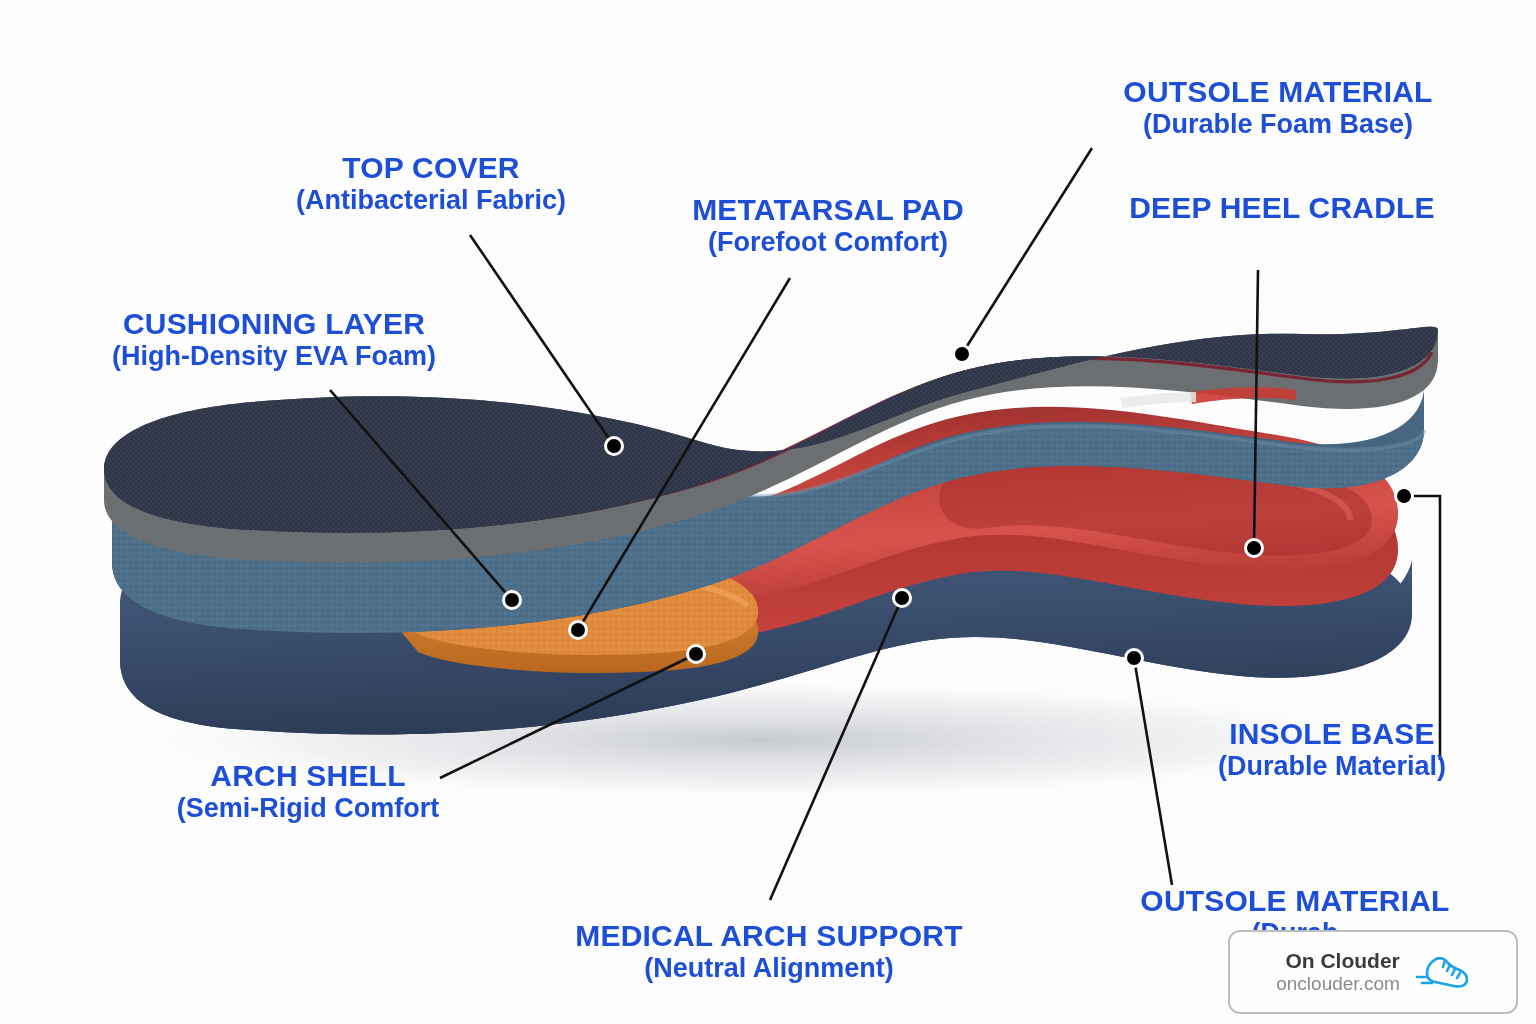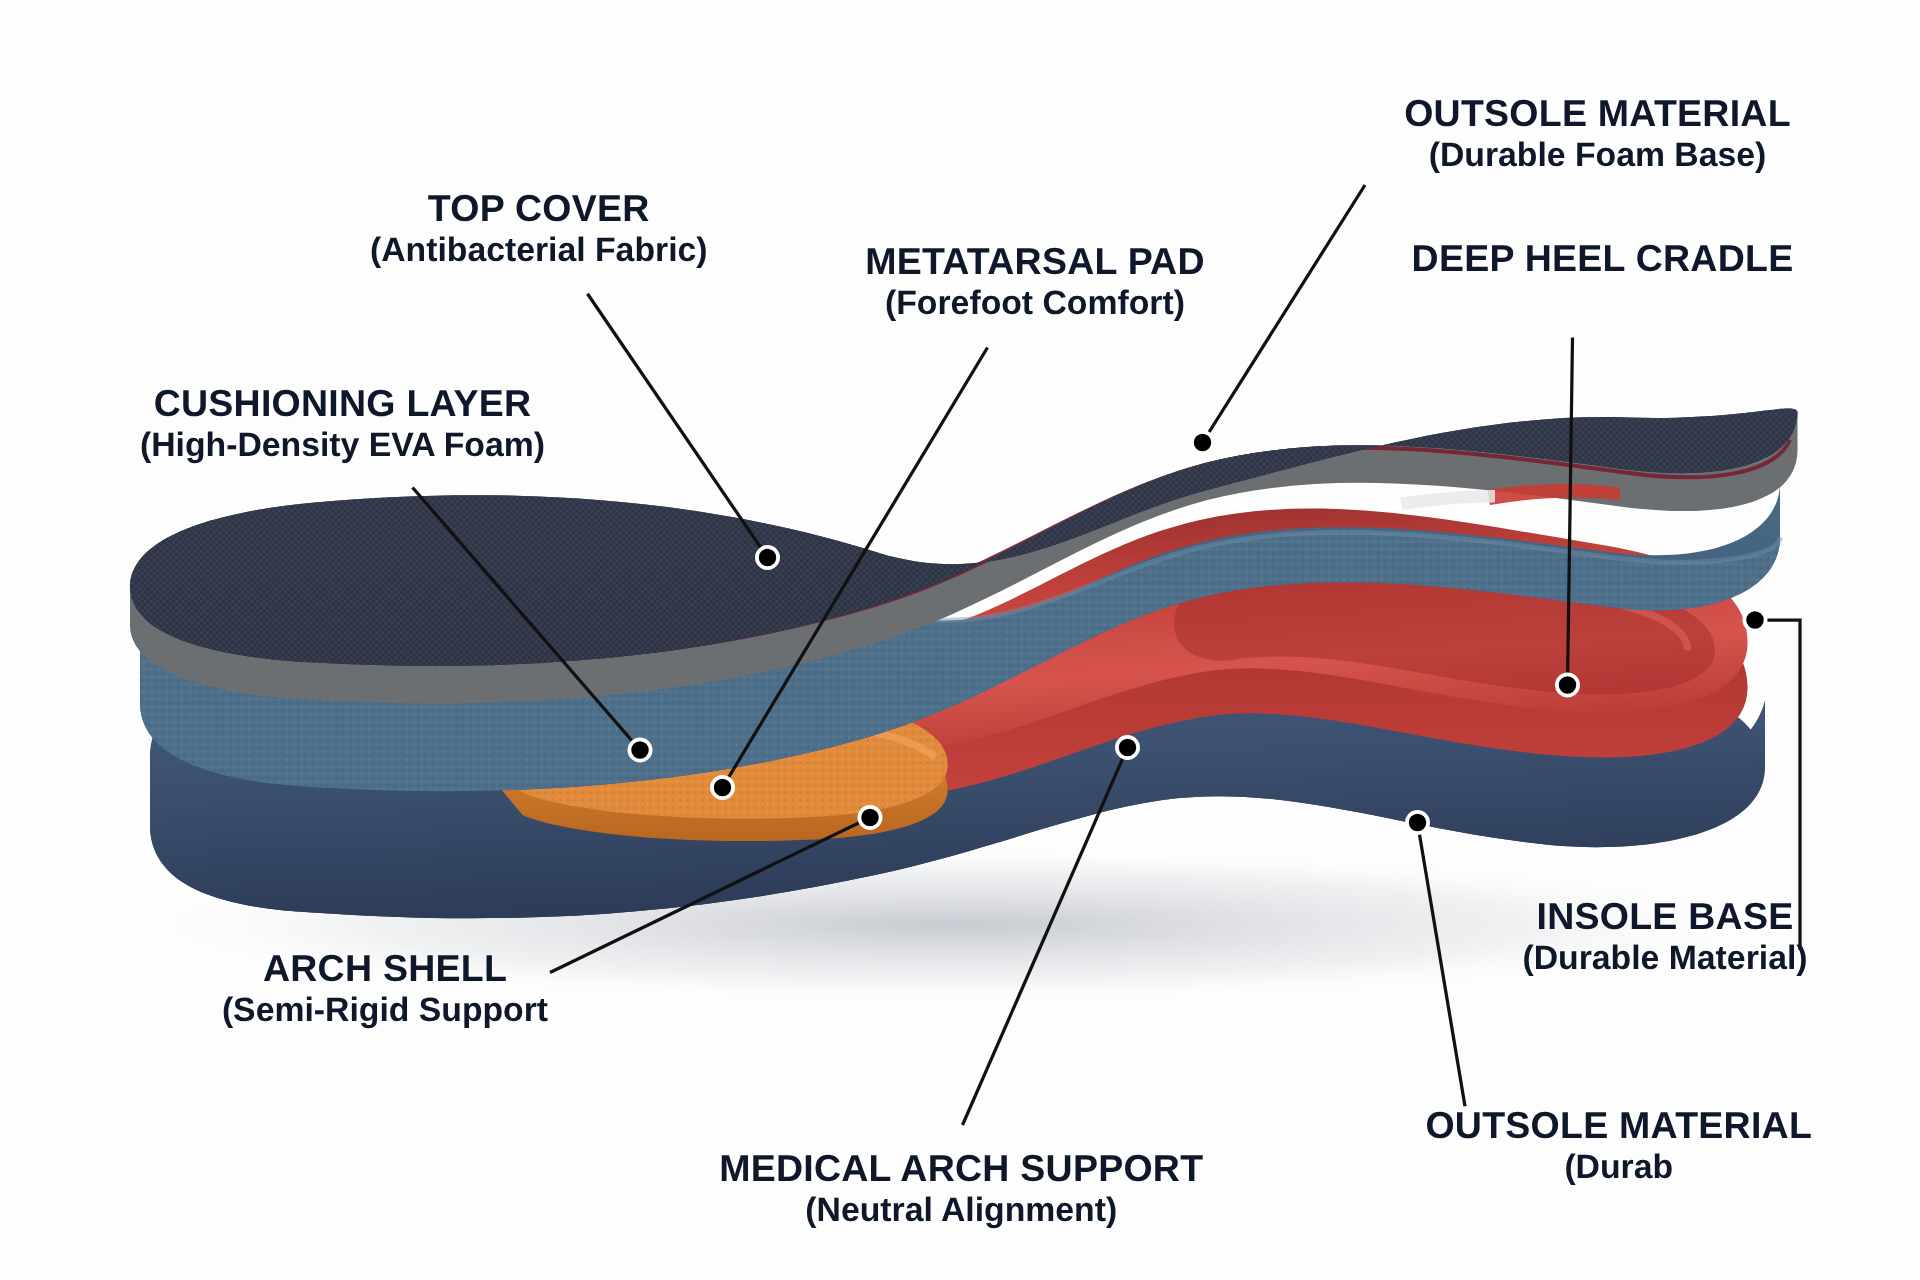--- a/index.html
+++ b/index.html
@@ -7,21 +7,21 @@
     width:1536px;height:1024px;
     background:#fdfdfd;
     font-family:"Liberation Sans", sans-serif;
     position:relative;overflow:hidden;
     -webkit-font-smoothing:antialiased;
   }
   #stage{position:absolute;inset:0;}
   .art{position:absolute;left:0;top:0;width:1536px;height:1024px;}
 
   
-  .callout{position:absolute;text-align:center;color:#0f172a;line-height:1.08;}
+  .callout{position:absolute;text-align:center;color:#1d4ed8;line-height:1.08;}
   .callout .hd{
     font-size:30px;font-weight:bold;letter-spacing:.2px;white-space:nowrap;
     display:block;
   }
   .callout .sub{
     font-size:27px;font-weight:bold;white-space:nowrap;display:block;margin-top:2px;
   }
 
   
   #watermark{
@@ -318,32 +318,46 @@
     <span class="sub">(High-Density EVA Foam)</span>
   </div>
 
   <div class="callout" style="left:672px;top:194px;width:312px;">
     <span class="hd">METATARSAL PAD</span>
     <span class="sub">(Forefoot Comfort)</span>
   </div>
 
   <div class="callout" style="left:148px;top:760px;width:320px;">
     <span class="hd">ARCH SHELL</span>
-    <span class="sub">(Semi-Rigid Support</span>
+    <span class="sub">(Semi-Rigid Comfort</span>
   </div>
 
   <div class="callout" style="left:524px;top:920px;width:490px;">
     <span class="hd">MEDICAL ARCH SUPPORT</span>
     <span class="sub">(Neutral Alignment)</span>
   </div>
 
   <div class="callout" style="left:1186px;top:718px;width:292px;">
     <span class="hd">INSOLE BASE</span>
     <span class="sub">(Durable Material)</span>
   </div>
 
   <div class="callout" style="left:1104px;top:885px;width:382px;">
     <span class="hd">OUTSOLE MATERIAL</span>
     <span class="sub">(Durab</span>
   </div>
 
+  <div id="watermark">
+    <div class="wtext">
+      <span class="wname">On Clouder</span>
+      <span class="wurl">onclouder.com</span>
+    </div>
+    <svg width="56" height="44" viewBox="0 0 56 44">
+      <g fill="none" stroke="#1aa3e8" stroke-width="2.6" stroke-linecap="round" stroke-linejoin="round">
+        <path d="M17,13 C22,8 27,7 31,10 L36,15 C39,18 45,19 49,22 C53,25 54,30 52,33
+                 C50,36 45,37 40,36 L21,32 C16,31 13,28 13,24 C13,20 14,16 17,13 Z"></path>
+        <path d="M31,10 L29,17 M36,15 L33,21 M41,19 L38,25 M46,23 L43,28"></path>
+        <path d="M13,27 L3,27 M18,33 L8,33"></path>
+      </g>
+    </svg>
+  </div>
 
 </div>
 
 </body></html>

